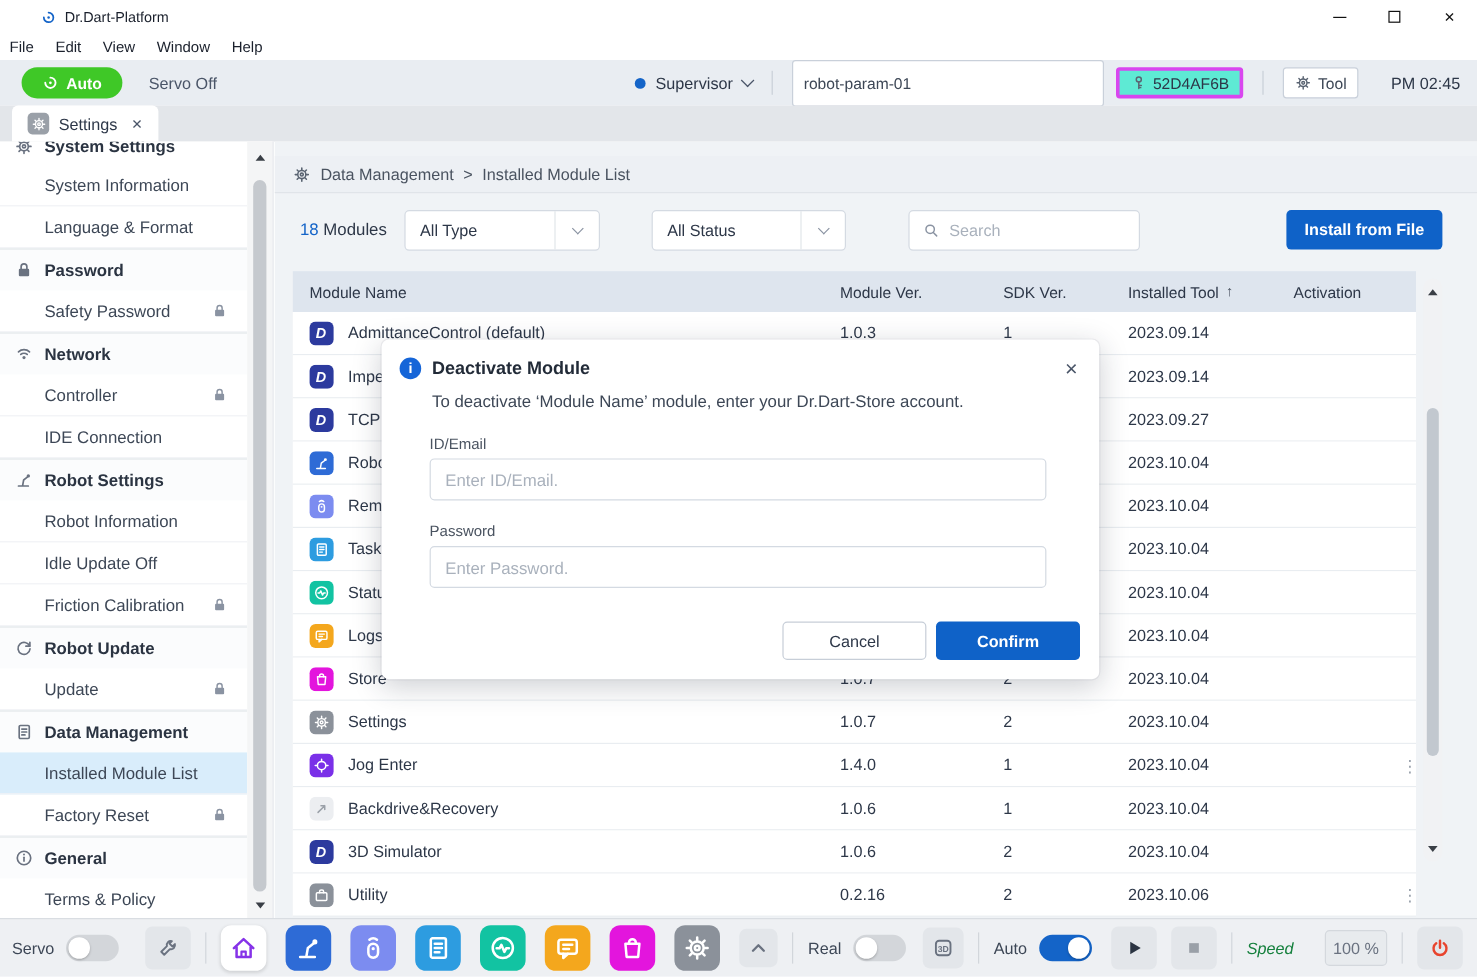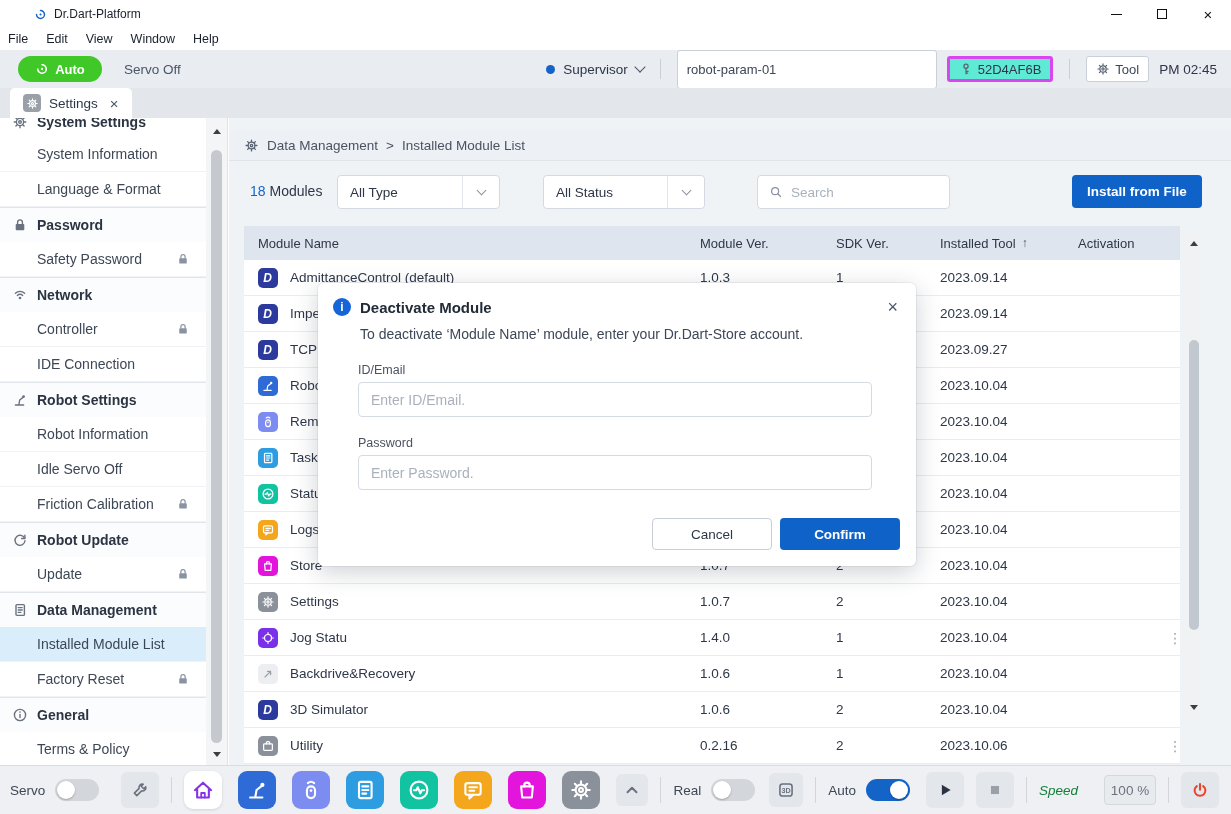--- a/index.html
+++ b/index.html
@@ -30,21 +30,21 @@
   #toolbar-right { margin-left:auto; display:flex; align-items:center; margin-right:14px; gap:10px; }
   #role-select { display:flex; align-items:center; gap:8px; font-size:13.5px; color:#2d3748; }
   .blue-dot { width:9px; height:9px; border-radius:50%; background:#1464c8; }
   .chev { width:8px; height:8px; border-right:1.6px solid #4a5568; border-bottom:1.6px solid #4a5568; transform:rotate(45deg); margin-top:-4px; }
   .tb-divider { width:1px; height:20px; background:#c9cfd8; margin:0 6px; }
   #param-input { width:260px; height:39px; background:#fff; border:1px solid #c9d0da; border-radius:3px; font-size:13px; color:#3d4756; padding:0 9px; font-family:inherit; }
   #serial-chip { height:26px; background:#5eead4; border:3px solid #d946ef; border-radius:3px; display:flex; align-items:center; gap:5px; padding:0 9px; font-size:13px; color:#2d3748; }
   #serial-chip .ic { width:14px; height:14px; color:#5a6472; }
   #tool-button { height:26px; background:#fff; border:1px solid #c9d0da; border-radius:3px; display:flex; align-items:center; gap:5px; padding:0 9px; font-size:13px; color:#3d4756; }
   #tool-button .ic { width:14px; height:14px; color:#5a6472; }
-  #clock { font-size:13.5px; color:#2d3748; margin-left:0; }
+  #clock { font-size:13.5px; color:#2d3748; margin-left:17px; }
 
   
   #tabbar { position:absolute; left:0; top:88px; width:100%; height:30px; background:#e3e6ea; display:flex; align-items:flex-end; }
   #tab-settings { margin-left:10px; height:30px; background:#fff; border-radius:5px 5px 0 0; display:flex; align-items:center; gap:8px; padding:0 13px; }
   .tab-gear-chip { width:18px; height:18px; background:#9aa0a8; border-radius:4px; color:#fff; padding:2.5px; }
   #tab-settings .tab-label { font-size:13.5px; color:#2d3748; }
   .tab-close { font-size:15px; color:#4a5568; margin-left:4px; }
 
   
   #sidebar { position:absolute; left:0; top:118px; width:228px; bottom:49px; background:#fff; border-right:1px solid #dfe3e8; overflow:hidden;text-align:right; }
@@ -288,21 +288,21 @@
             <path d="M3.4 13h8.2M6.8 13l.9-5 3.3-2.6"></path>
             <circle cx="11.6" cy="4.6" r="1.4" fill="currentColor" stroke="none"></circle>
           </svg>
         </span>
         <span>Robot Settings</span>
       </div>
       <div class="side-sub">
         <span>Robot Information</span>
       </div>
       <div class="side-sub">
-        <span>Idle Servo Off</span>
+        <span>Idle Update Off</span>
       </div>
       <div class="side-sub">
         <span>Friction Calibration</span>
         <span class="ic lock-right">
           <svg viewBox="0 0 16 16" fill="none" stroke="currentColor" stroke-width="1.4" stroke-linecap="round" stroke-linejoin="round">
             <rect x="3.7" y="7" width="8.6" height="6.2" rx="1" fill="currentColor" stroke="none"></rect>
             <path d="M5.6 7V5.3a2.4 2.4 0 0 1 4.8 0V7"></path>
           </svg>
         </span>
       </div>
@@ -591,21 +591,21 @@
           <div class="kebab"></div>
         </div>
         <div class="trow tgrid">
           <div class="name-cell">
             <span class="chip" style="background:#7a30e8;">
               <svg viewBox="0 0 16 16" fill="none" stroke="currentColor" stroke-width="1.4" stroke-linecap="round" stroke-linejoin="round">
                 <circle cx="8" cy="8" r="4"></circle>
                 <path d="M8 1.9v2.2M8 11.9v2.2M1.9 8h2.2M11.9 8h2.2"></path>
               </svg>
             </span>
-            <span>Jog Statu</span>
+            <span>Jog Enter</span>
           </div>
           <div>1.4.0</div>
           <div>1</div>
           <div>2023.10.04</div>
           <div></div>
           <div class="kebab">⋮</div>
         </div>
         <div class="trow tgrid">
           <div class="name-cell">
             <span class="chip" style="background:#eceef1;color:#9aa0a8;">

